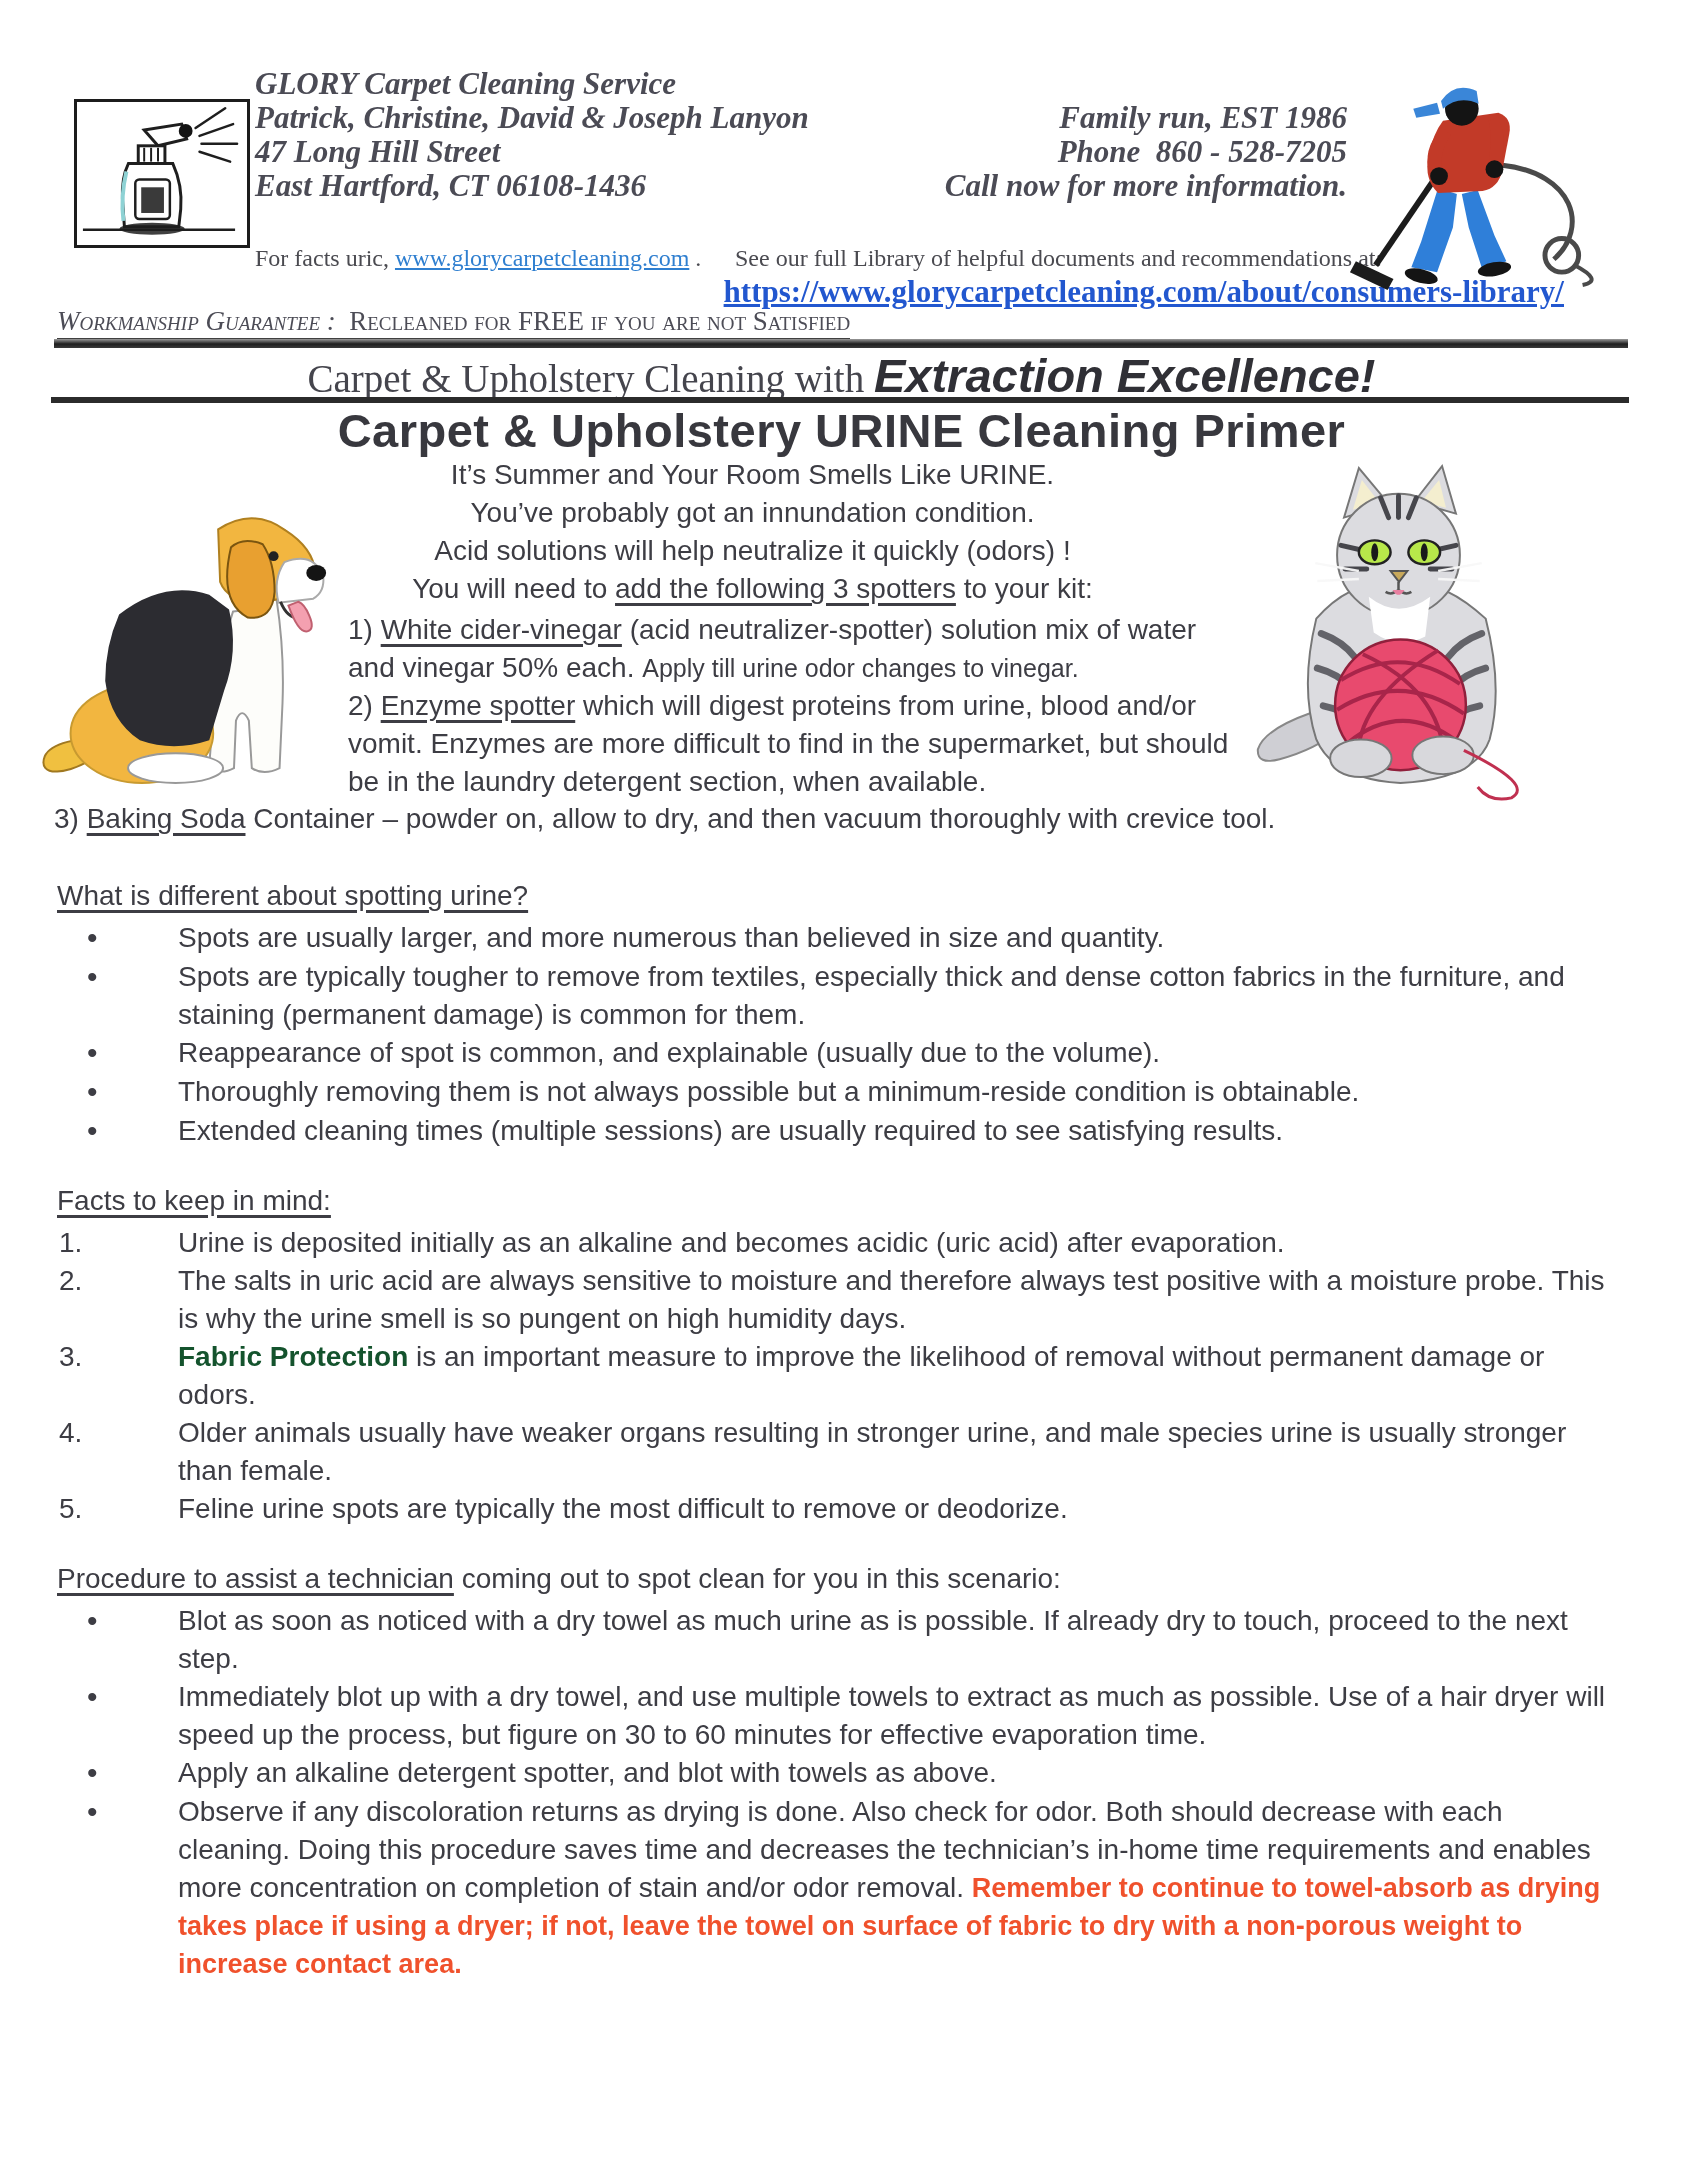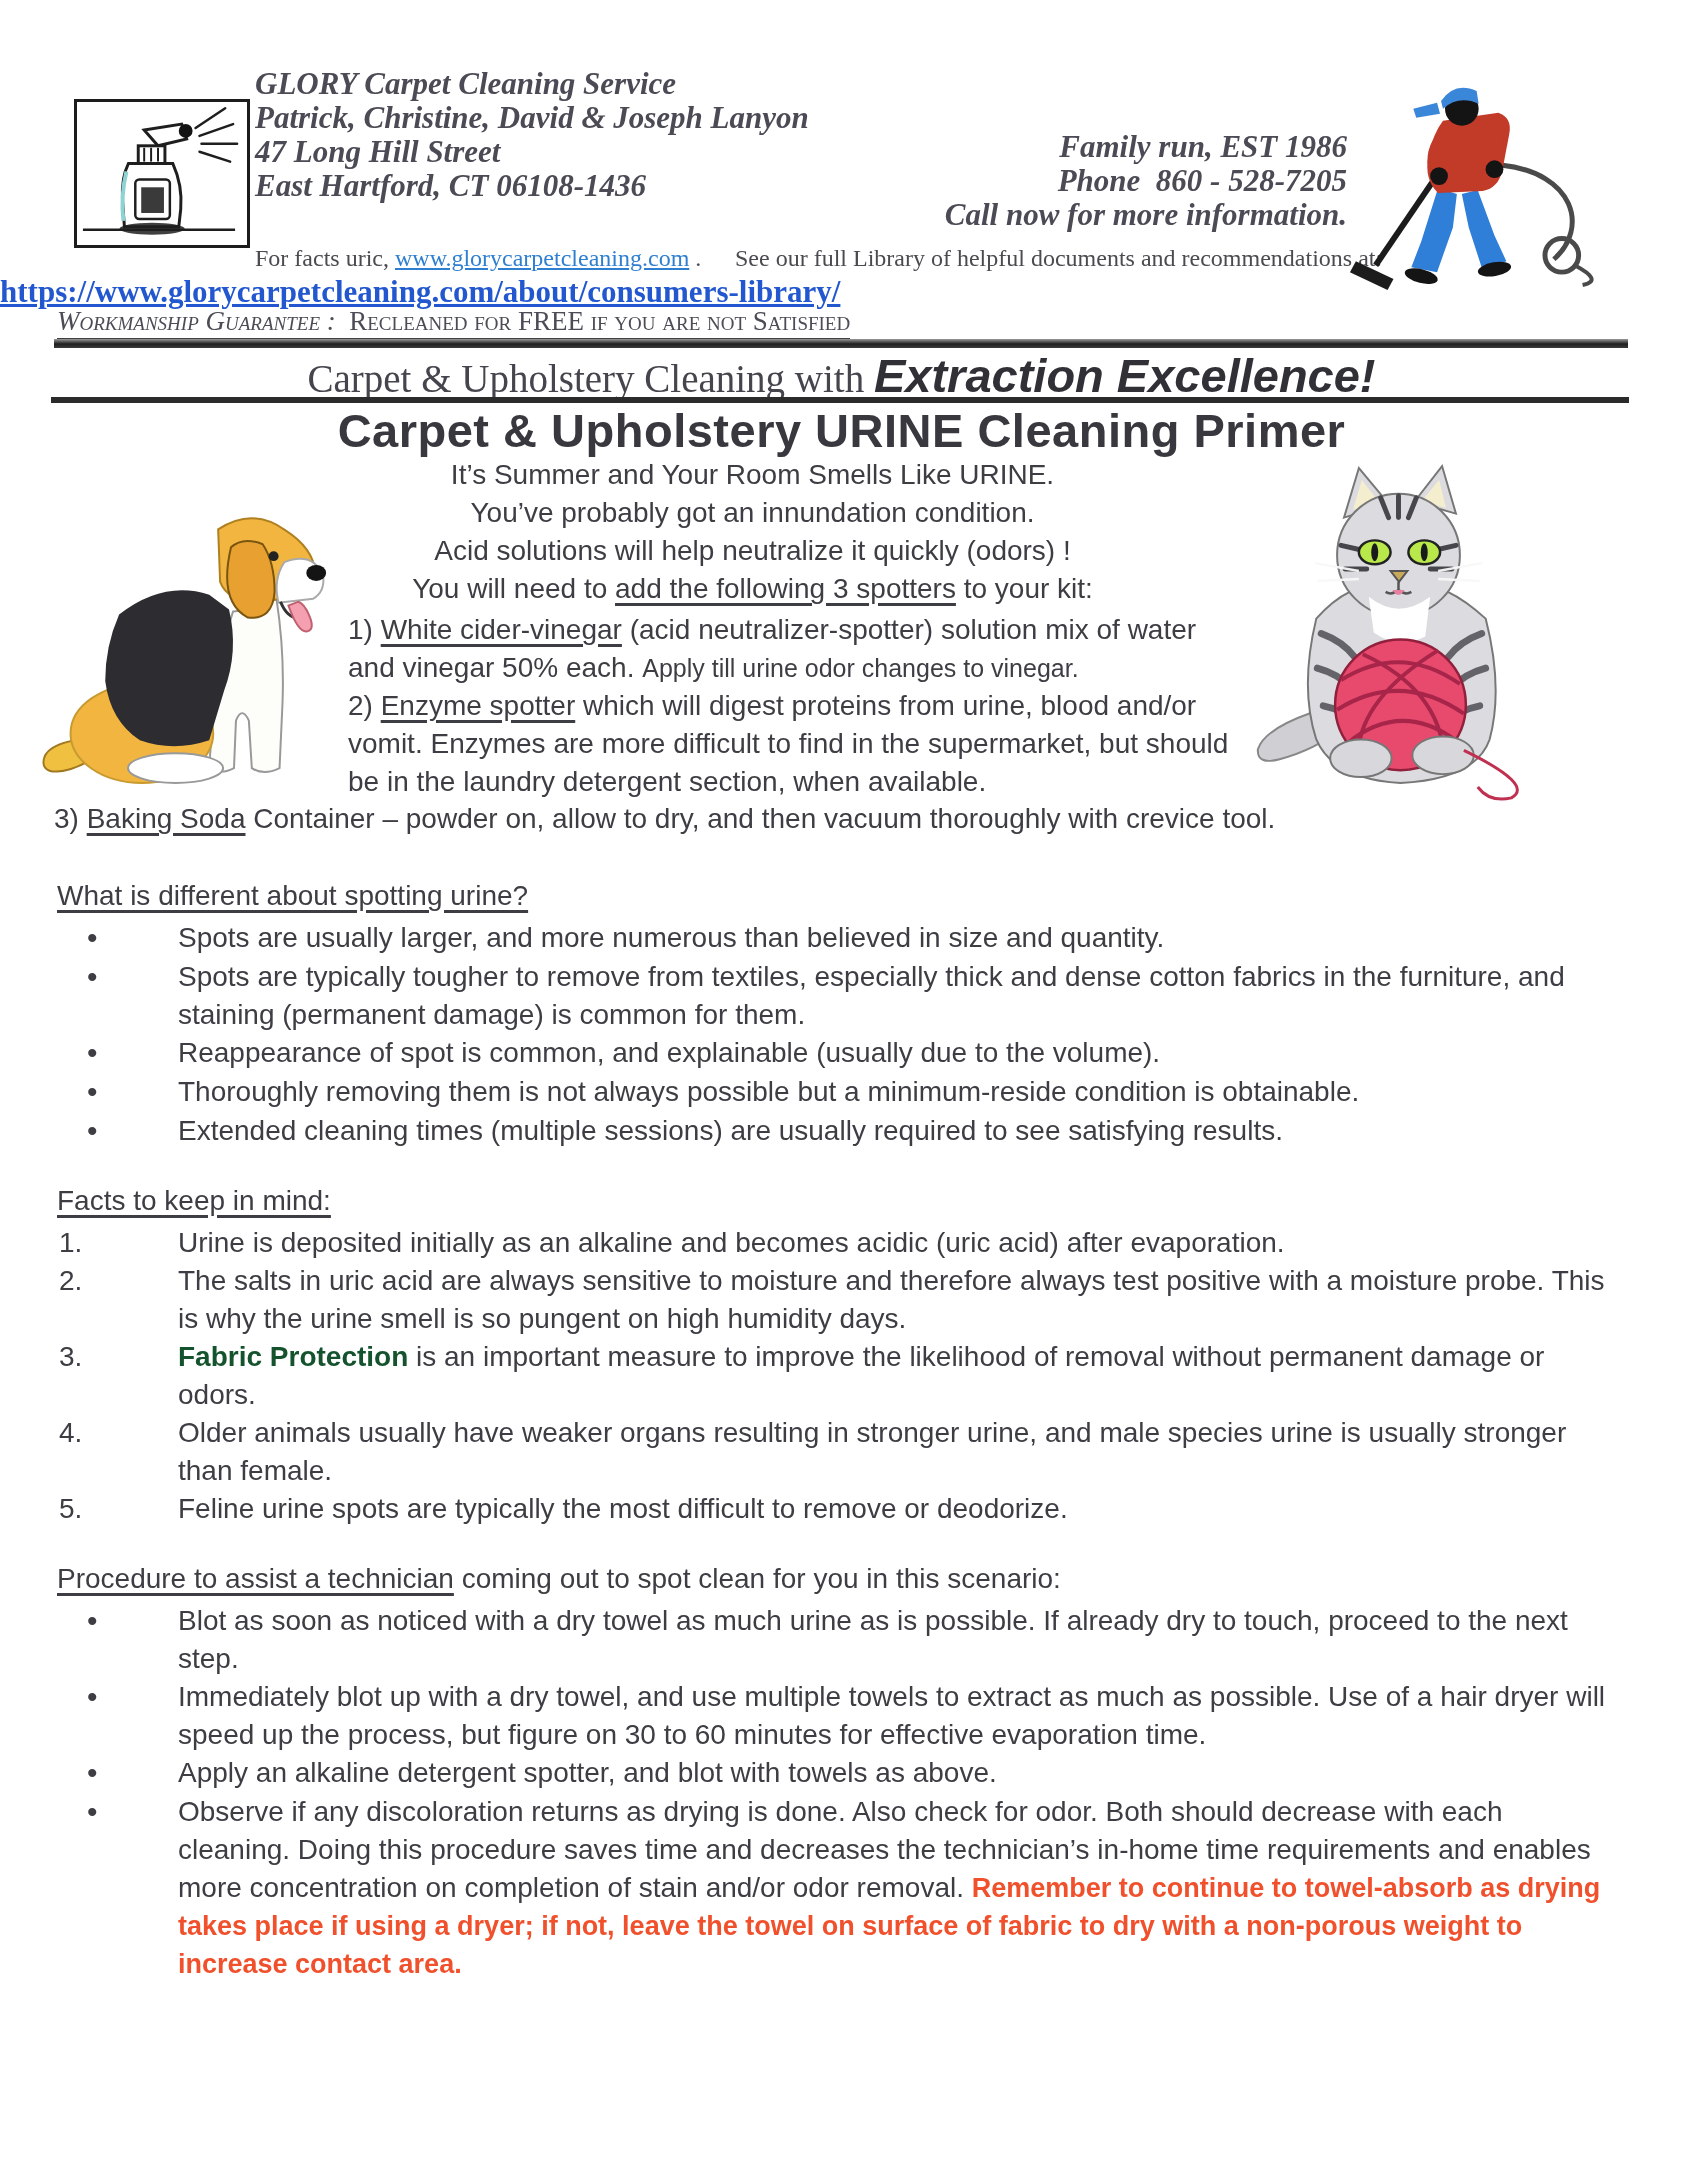--- a/index.html
+++ b/index.html
@@ -9,26 +9,26 @@
     margin:0 auto;
   }
   .abs{position:absolute;}
   .pre{white-space:pre-wrap;}
 
   
   .logo-box{left:74px;top:99px;width:170px;height:143px;border:3px solid #1c1c1c;background:#fff;}
   .company-block{left:255px;top:67px;font-family:"Liberation Serif",serif;
     font-style:italic;font-weight:bold;font-size:31px;line-height:34px;color:#4b4b55;}
   .right-block{left:812px;top:101px;width:535px;text-align:right;font-family:"Liberation Serif",serif;
-    font-style:italic;font-weight:bold;font-size:31px;line-height:34px;color:#4b4b55;margin-top:29px;}
+    font-style:italic;font-weight:bold;font-size:31px;line-height:34px;color:#4b4b55;}
   .facts-line{top:245px;font-family:"Liberation Serif",serif;font-size:24px;color:#4a4a50;}
   .facts-left{left:255px;}
   .facts-right{left:735px;}
   .site-link{color:#2f7fd0;text-decoration:underline;cursor:pointer;}
-  .library-link-row{left:0;top:274px;width:1564px;text-align:left;}
+  .library-link-row{left:0;top:274px;width:1564px;text-align:right;}
   .library-link{font-family:"Liberation Serif",serif;font-weight:bold;font-size:31px;
     color:#2257cf;text-decoration:underline;cursor:pointer;}
   .guarantee{left:57px;top:306px;font-family:"Liberation Serif",serif;font-size:27px;color:#4c4c56;
     font-variant:small-caps;border-bottom:8px solid #404040;padding-bottom:1px;}
   .guarantee .lbl{font-style:italic;}
   .bar1{left:54px;top:339px;width:1574px;height:9px;
     background:linear-gradient(180deg,#9a9a9a 0%,#1f1f1f 55%,#3a3a3a 100%);}
   .banner-row{left:0;top:348px;width:1683px;text-align:center;}
   .banner-serif{font-family:"Liberation Serif",serif;font-size:39px;color:#45454d;}
   .banner-bold{font-family:"Liberation Sans",sans-serif;font-size:47px;font-weight:bold;font-style:italic;color:#303036;}

